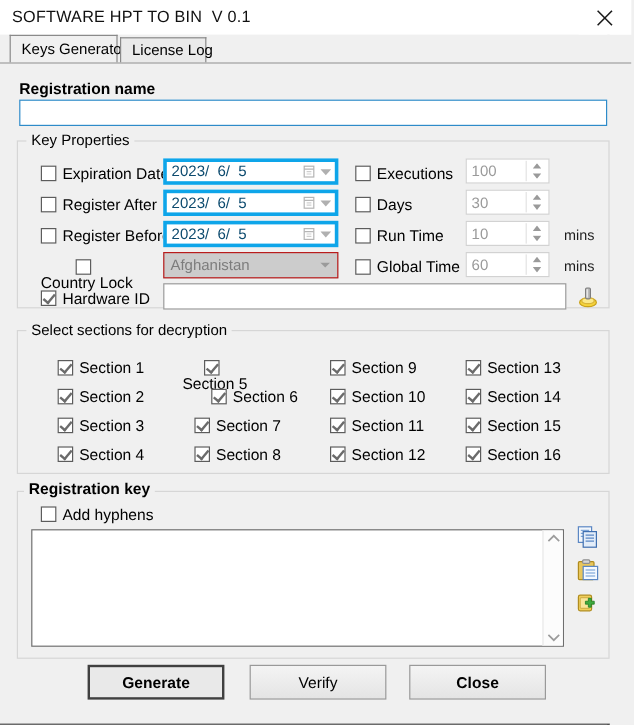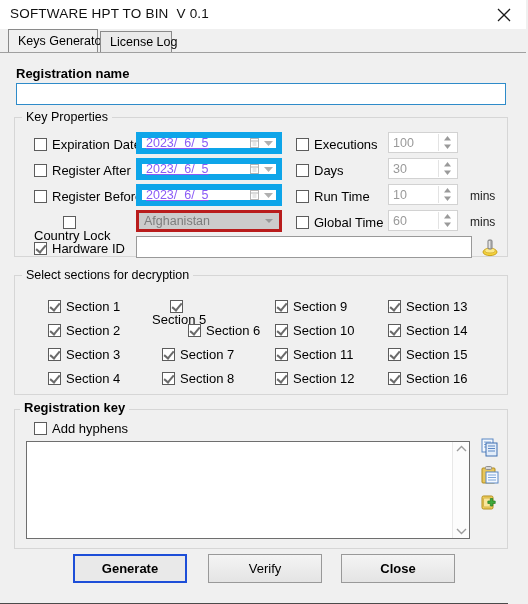--- a/index.html
+++ b/index.html
@@ -68,30 +68,30 @@
     position:relative;flex:0 0 auto;
   }
   .cb .box.checked::after{
     content:"";position:absolute;left:3px;top:0px;width:4px;height:8px;
     border-right:2px solid #6b6b6b;border-bottom:2px solid #6b6b6b;
     transform:rotate(40deg);
   }
   .cb .lbl{line-height:13px;}
   .datefield{
     position:absolute;box-sizing:border-box;background:#fff;
-    border:6px solid #0ea5e9;display:flex;align-items:center;
-    font-size:12.5px;color:#8b5cf6;padding-left:4px;white-space:pre;text-decoration:underline;
+    border:3px solid #0ea5e9;display:flex;align-items:center;
+    font-size:12.5px;color:#0c4a6e;padding-left:4px;white-space:pre;
   }
   .datefield .dbtns{
     position:absolute;right:3px;top:50%;transform:translateY(-50%);
     display:flex;align-items:center;gap:3px;
   }
   .combo{
     position:absolute;box-sizing:border-box;background:#cccccc;
-    border:3px solid #b91c1c;display:flex;align-items:center;
+    border:1px solid #b91c1c;display:flex;align-items:center;
     font-size:12.5px;color:#7d7d7d;padding-left:5px;
   }
   .combo .arr{
     position:absolute;right:6px;top:50%;transform:translateY(-50%);
     width:0;height:0;border-left:4px solid transparent;border-right:4px solid transparent;
     border-top:4px solid #9a9a9a;
   }
   .textinput{
     position:absolute;box-sizing:border-box;background:#fff;border:1px solid #999;
   }
@@ -118,21 +118,21 @@
   .sideicon{position:absolute;width:20px;height:20px;cursor:pointer;}
   
   .btn{
     position:absolute;box-sizing:border-box;
     background:linear-gradient(#f4f4f4,#e4e4e4);
     border:1px solid #999;
     display:flex;align-items:center;justify-content:center;
     font-size:13px;font-weight:bold;cursor:pointer;color:#000;
   }
   .btn.focus{
-    border:2px solid #1d4ed8;background:#e9e9e9;
+    border:2px solid #404040;background:#e9e9e9;
   }
   .btn.plain{font-weight:normal;}
 </style>
 </head>
 <body>
 
 <div class="window">
 
   <div class="titlebar">
     <div class="title-text">SOFTWARE HPT TO BIN  V 0.1</div>
@@ -338,21 +338,21 @@
     </div>
     <div class="cb" style="left:388px;top:247px;">
       <span class="box checked"></span>
       <span class="lbl">Section 13</span>
     </div>
 
     <div class="cb" style="left:48px;top:271px;">
       <span class="box checked"></span>
       <span class="lbl">Section 2</span>
     </div>
-    <div class="cb" style="left:162px;top:271px;padding-left:26px;">
+    <div class="cb" style="left:150px;top:271px;padding-left:26px;">
       <span class="box checked"></span>
       <span class="lbl">Section 6</span>
     </div>
     <div class="cb" style="left:275px;top:271px;align-items:center;">
       <span class="box checked"></span>
       <span class="lbl">Section 10</span>
     </div>
     <div class="cb" style="left:388px;top:271px;">
       <span class="box checked"></span>
       <span class="lbl">Section 14</span>

